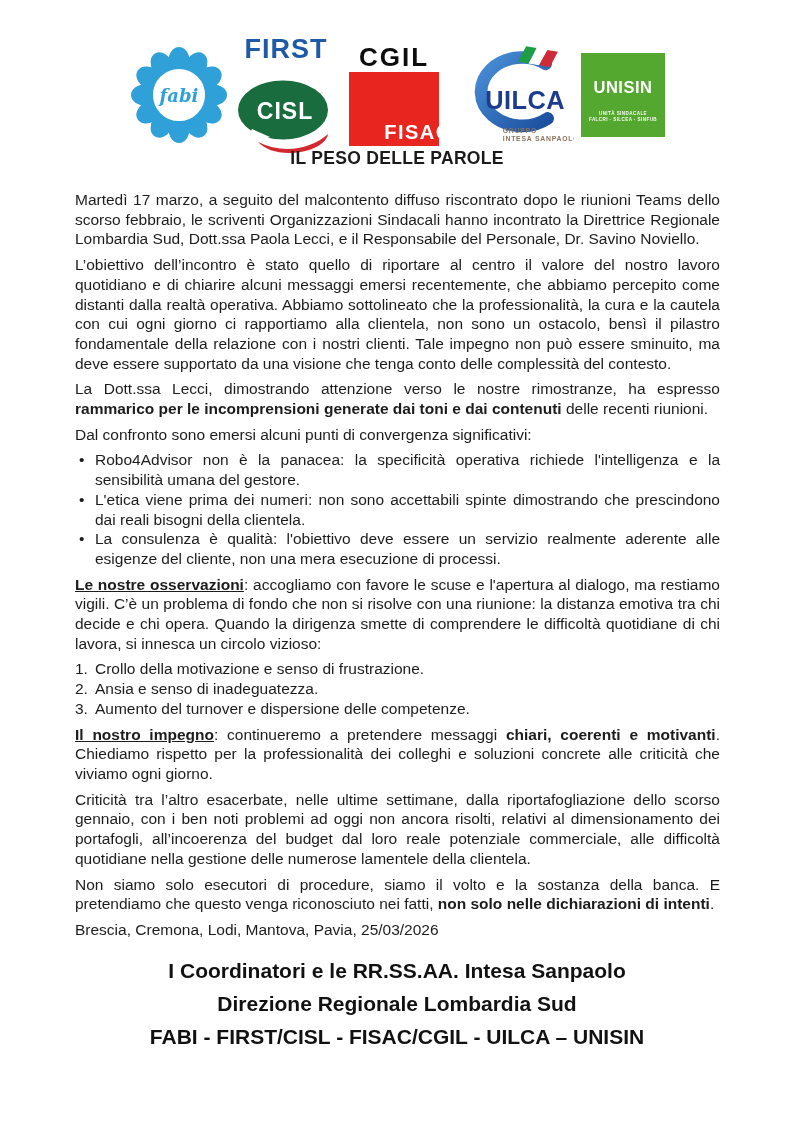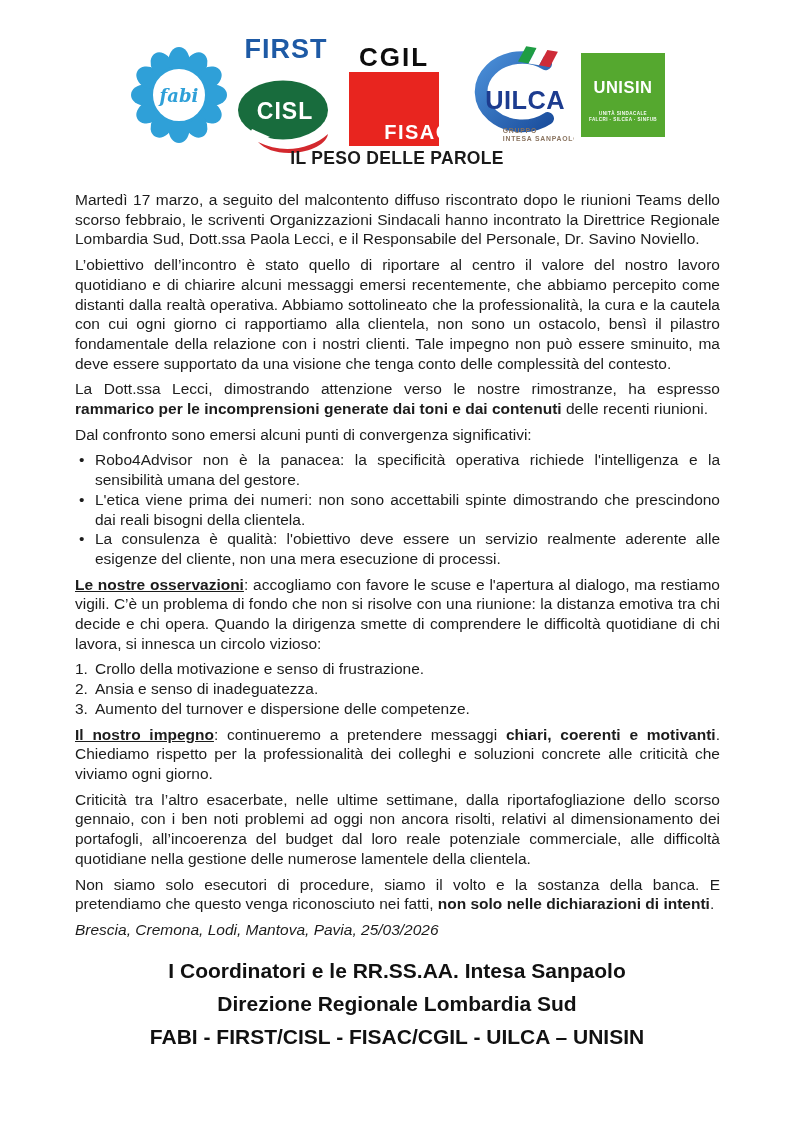--- a/index.html
+++ b/index.html
@@ -26,21 +26,21 @@
   .unisin-name{color:#fff;font-weight:800;font-size:16.5px;letter-spacing:.5px;line-height:1;}
   .unisin-sub1{color:rgba(255,255,255,.95);font-weight:bold;font-size:4.6px;letter-spacing:.4px;margin-top:15px;line-height:1.5;}
   .unisin-sub2{color:rgba(255,255,255,.95);font-weight:bold;font-size:4.6px;letter-spacing:.4px;line-height:1.5;}
   
   .doc-title{
     text-align:center;font-weight:bold;font-size:17.5px;letter-spacing:.3px;
     margin:0 0 21px;color:#1a1a1a;
   }
   .content{padding:0 74px 0 75px;}
   .content p{font-size:15.5px;line-height:19.7px;text-align:justify;margin:0 0 6px;}
-  .content p.no-just{text-align:left;font-style:italic;}
+  .content p.no-just{text-align:left;}
   strong{font-weight:bold;}
   .u{text-decoration:underline;}
   .blist{margin:0 0 6px;}
   .bullet-item,.num-item{display:flex;font-size:15.5px;line-height:19.7px;}
   .bullet-glyph{width:20px;flex:0 0 20px;padding-left:4px;box-sizing:border-box;}
   .num-glyph{width:20px;flex:0 0 20px;}
   .item-text{flex:1;text-align:justify;}
   .date-line{margin-top:8px;}
   
   .sig{

